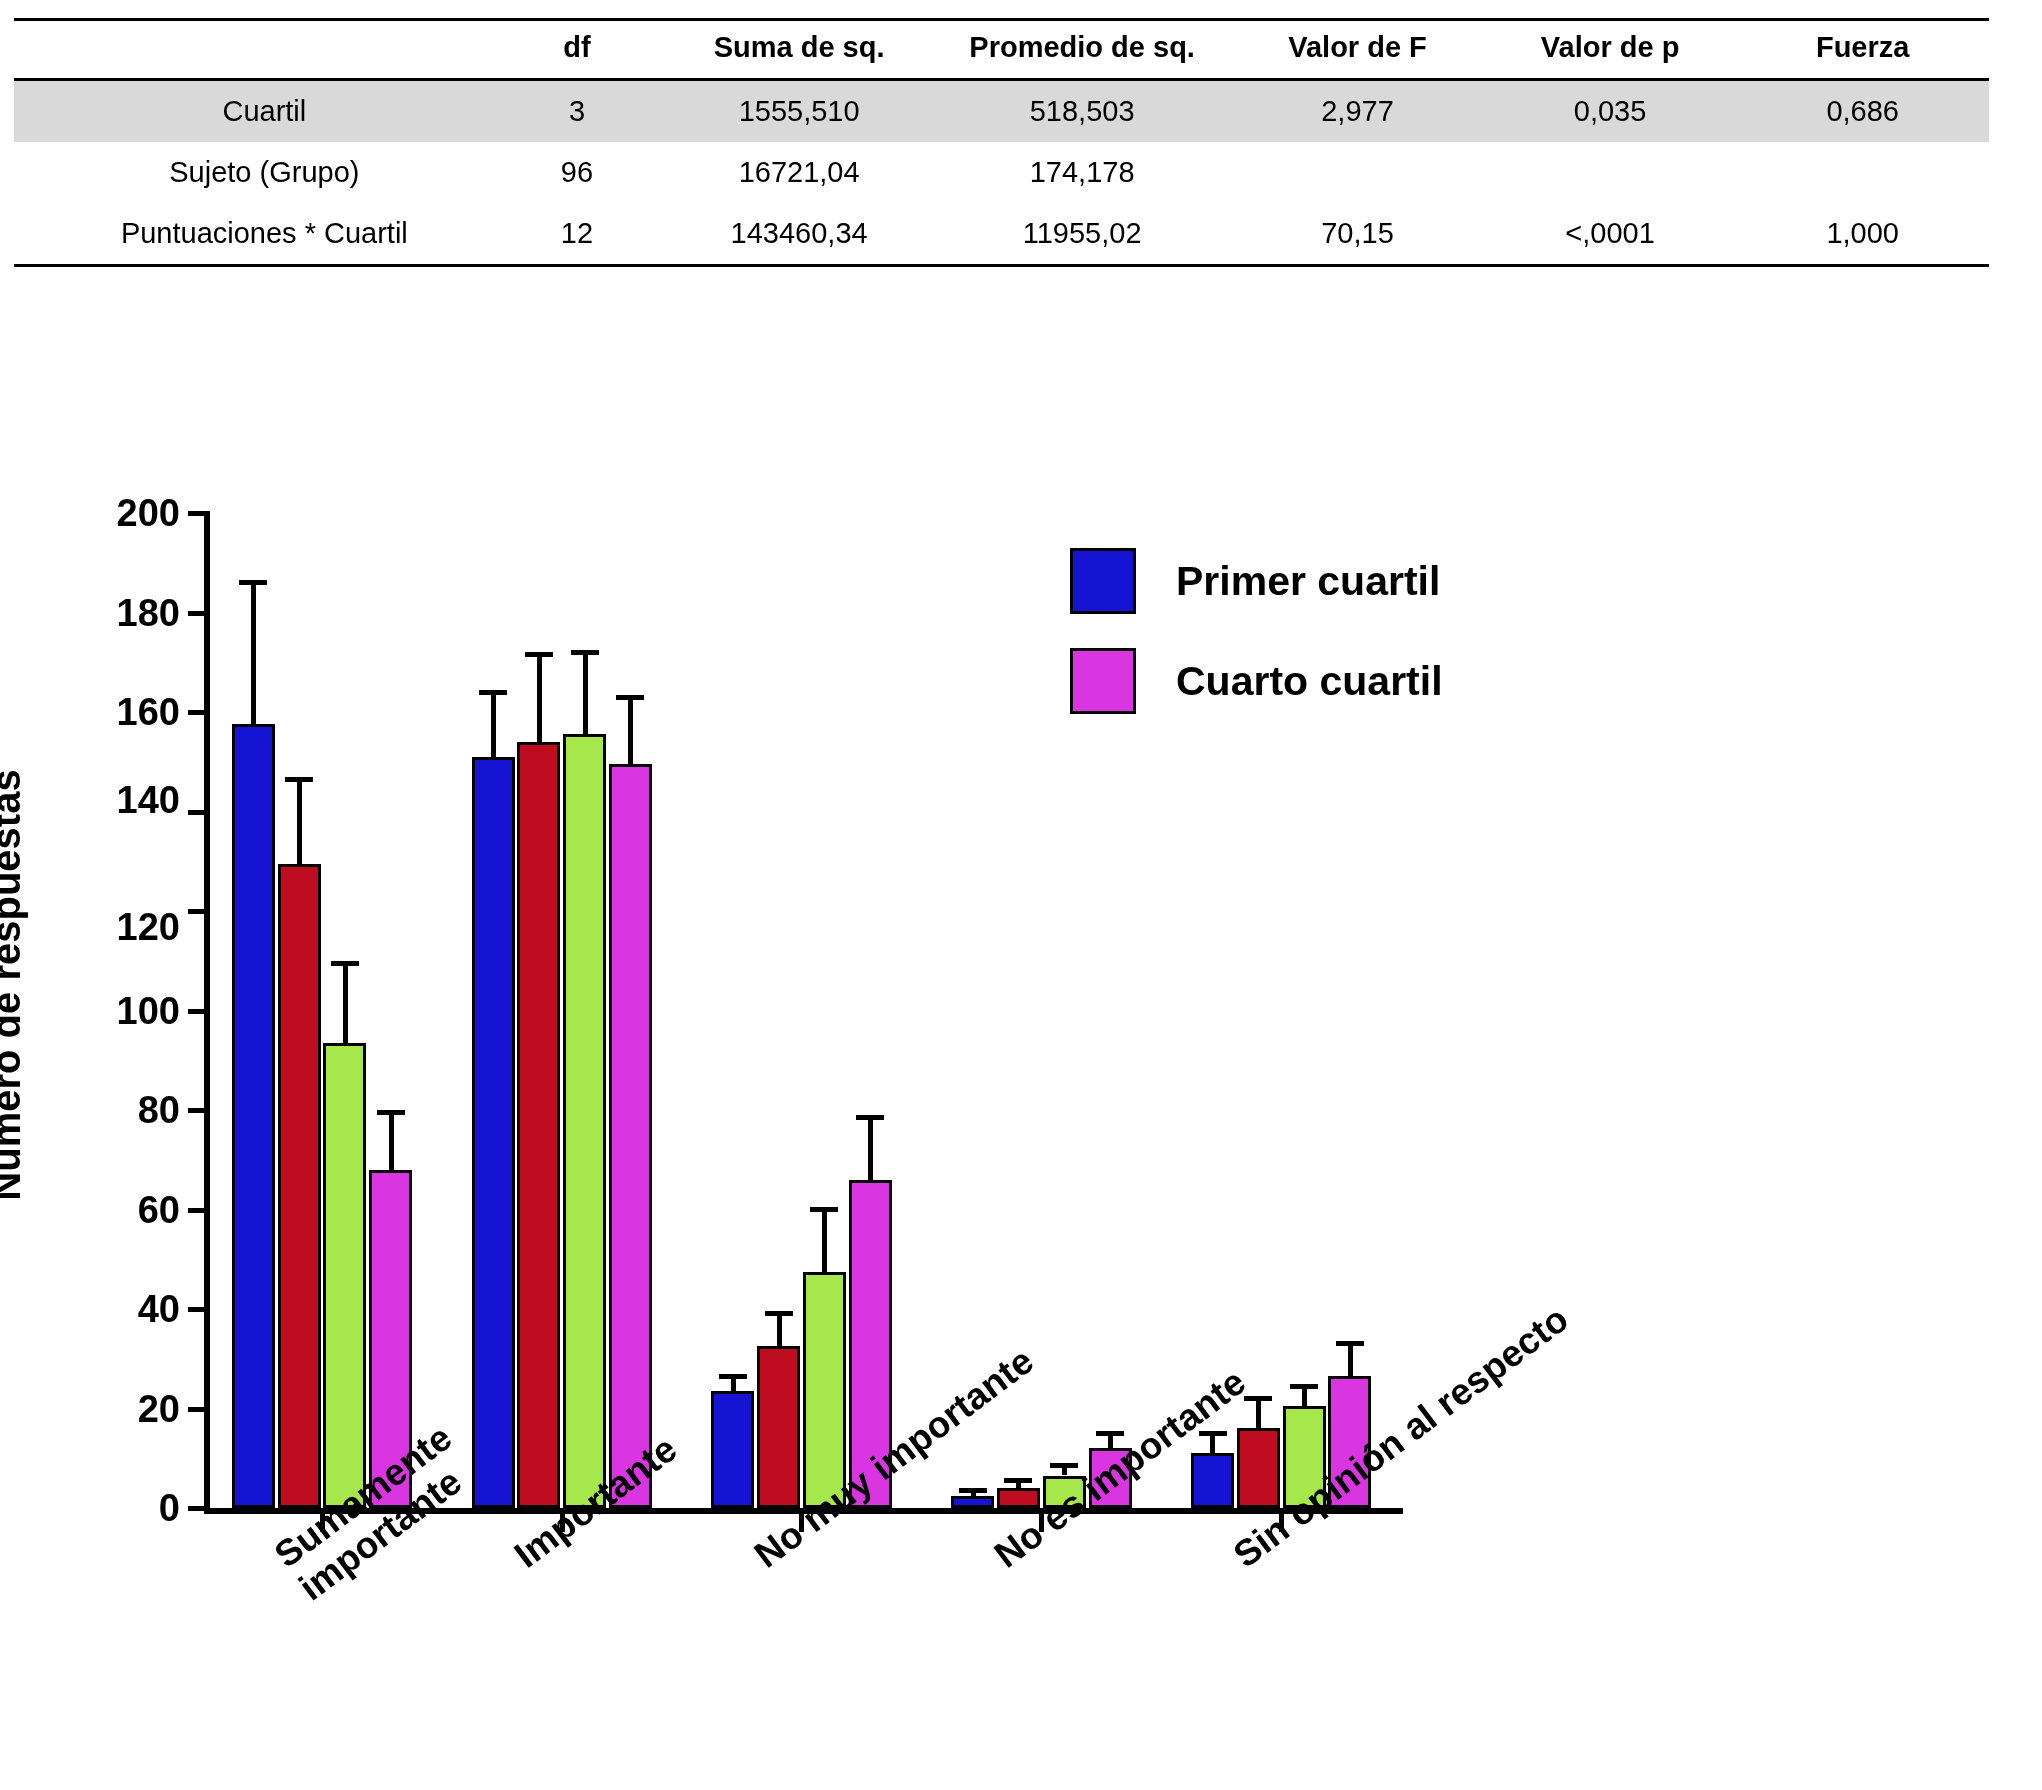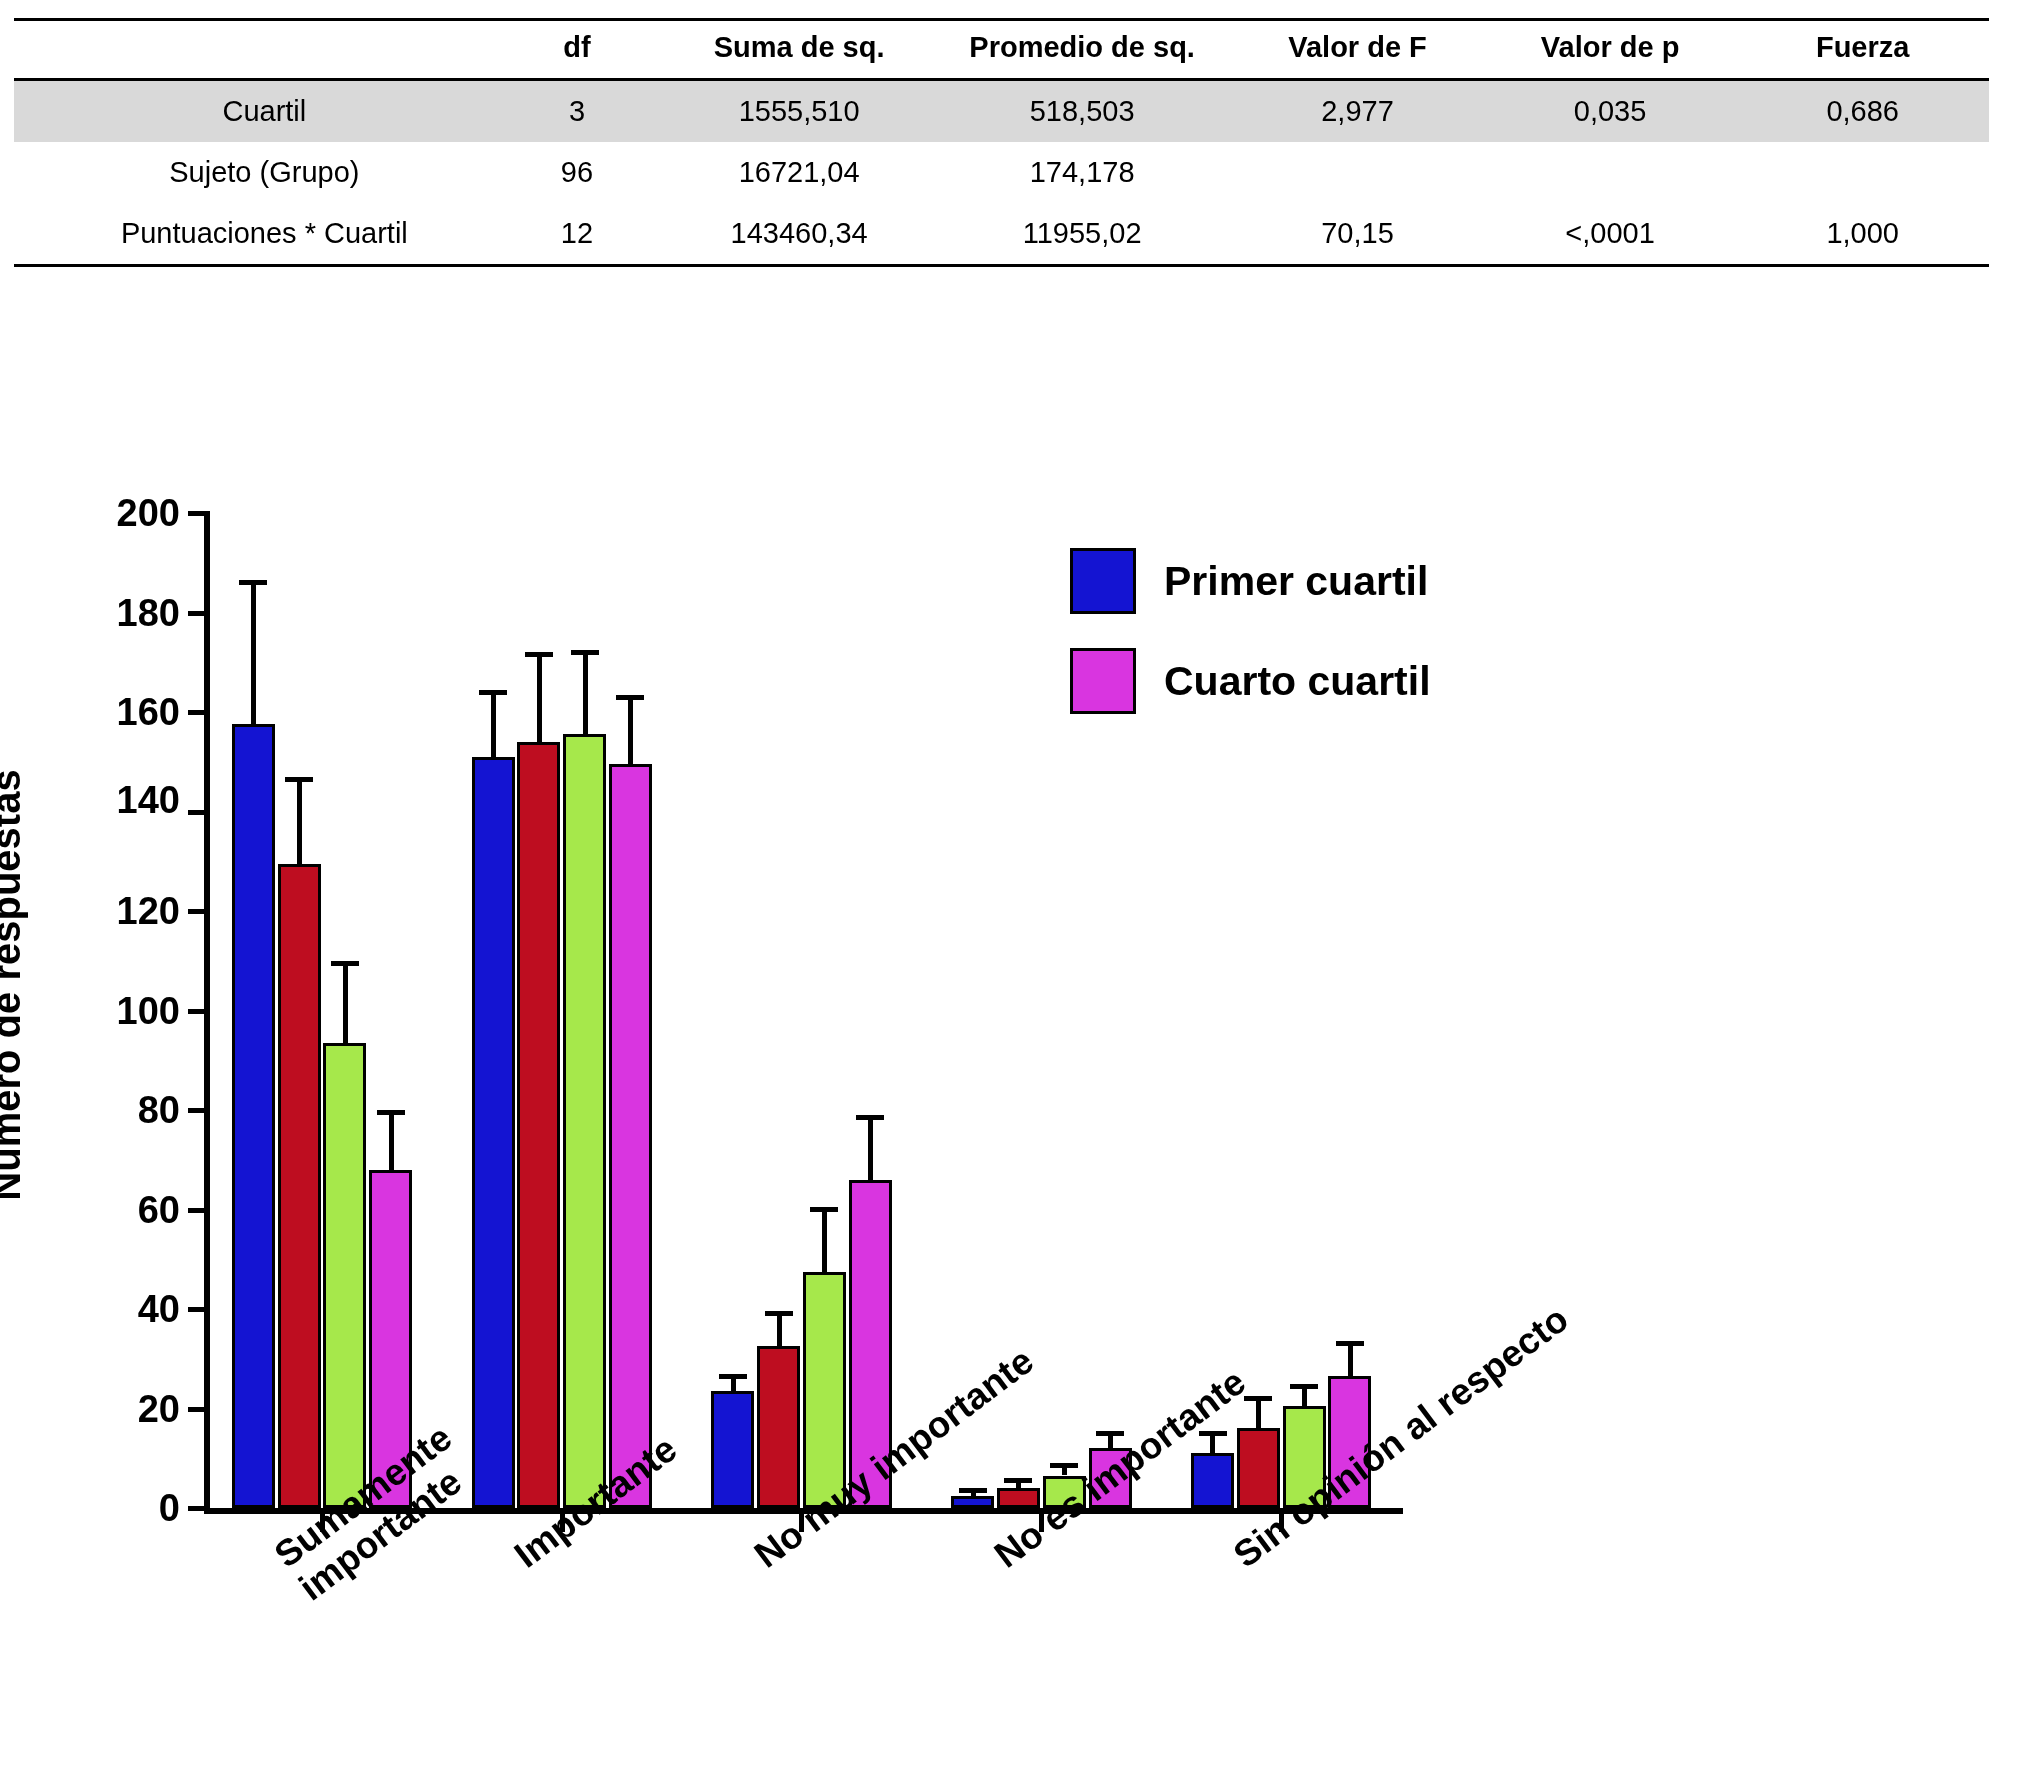--- a/index.html
+++ b/index.html
@@ -147,20 +147,21 @@
   
   #legend {
     position: absolute;
     left: 1070px;
     top: 80px;
   }
   .legend-row {
     display: flex;
     align-items: center;
     margin-bottom: 34px;
+    gap: 12px;
   }
   .legend-swatch {
     width: 66px;
     height: 66px;
     border: 3px solid #000;
     margin-right: 28px;
   }
   .legend-text {
     font-size: 41px;
     font-weight: bold;
@@ -235,21 +236,21 @@
       <div class="ytick-label" style="top: 896px;">20</div>
       <div class="ytick" style="top: 794px;"></div>
       <div class="ytick-label" style="top: 796px;">40</div>
       <div class="ytick" style="top: 695px;"></div>
       <div class="ytick-label" style="top: 697px;">60</div>
       <div class="ytick" style="top: 595px;"></div>
       <div class="ytick-label" style="top: 597px;">80</div>
       <div class="ytick" style="top: 496px;"></div>
       <div class="ytick-label" style="top: 498px;">100</div>
       <div class="ytick" style="top: 396px;"></div>
-      <div class="ytick-label" style="top: 398px;">120</div>
+      <div class="ytick-label" style="top: 414px;">120</div>
       <div class="ytick" style="top: 297px;"></div>
       <div class="ytick-label" style="top: 287px; text-align: right;">140</div>
       <div class="ytick" style="top: 197px;"></div>
       <div class="ytick-label" style="top: 199px;">160</div>
       <div class="ytick" style="top: 98px;"></div>
       <div class="ytick-label" style="top: 100px;">180</div>
       <div class="ytick" style="top: -2px;"></div>
       <div class="ytick-label" style="top: 0px;">200</div>
     </div>
   <div id="plot">

